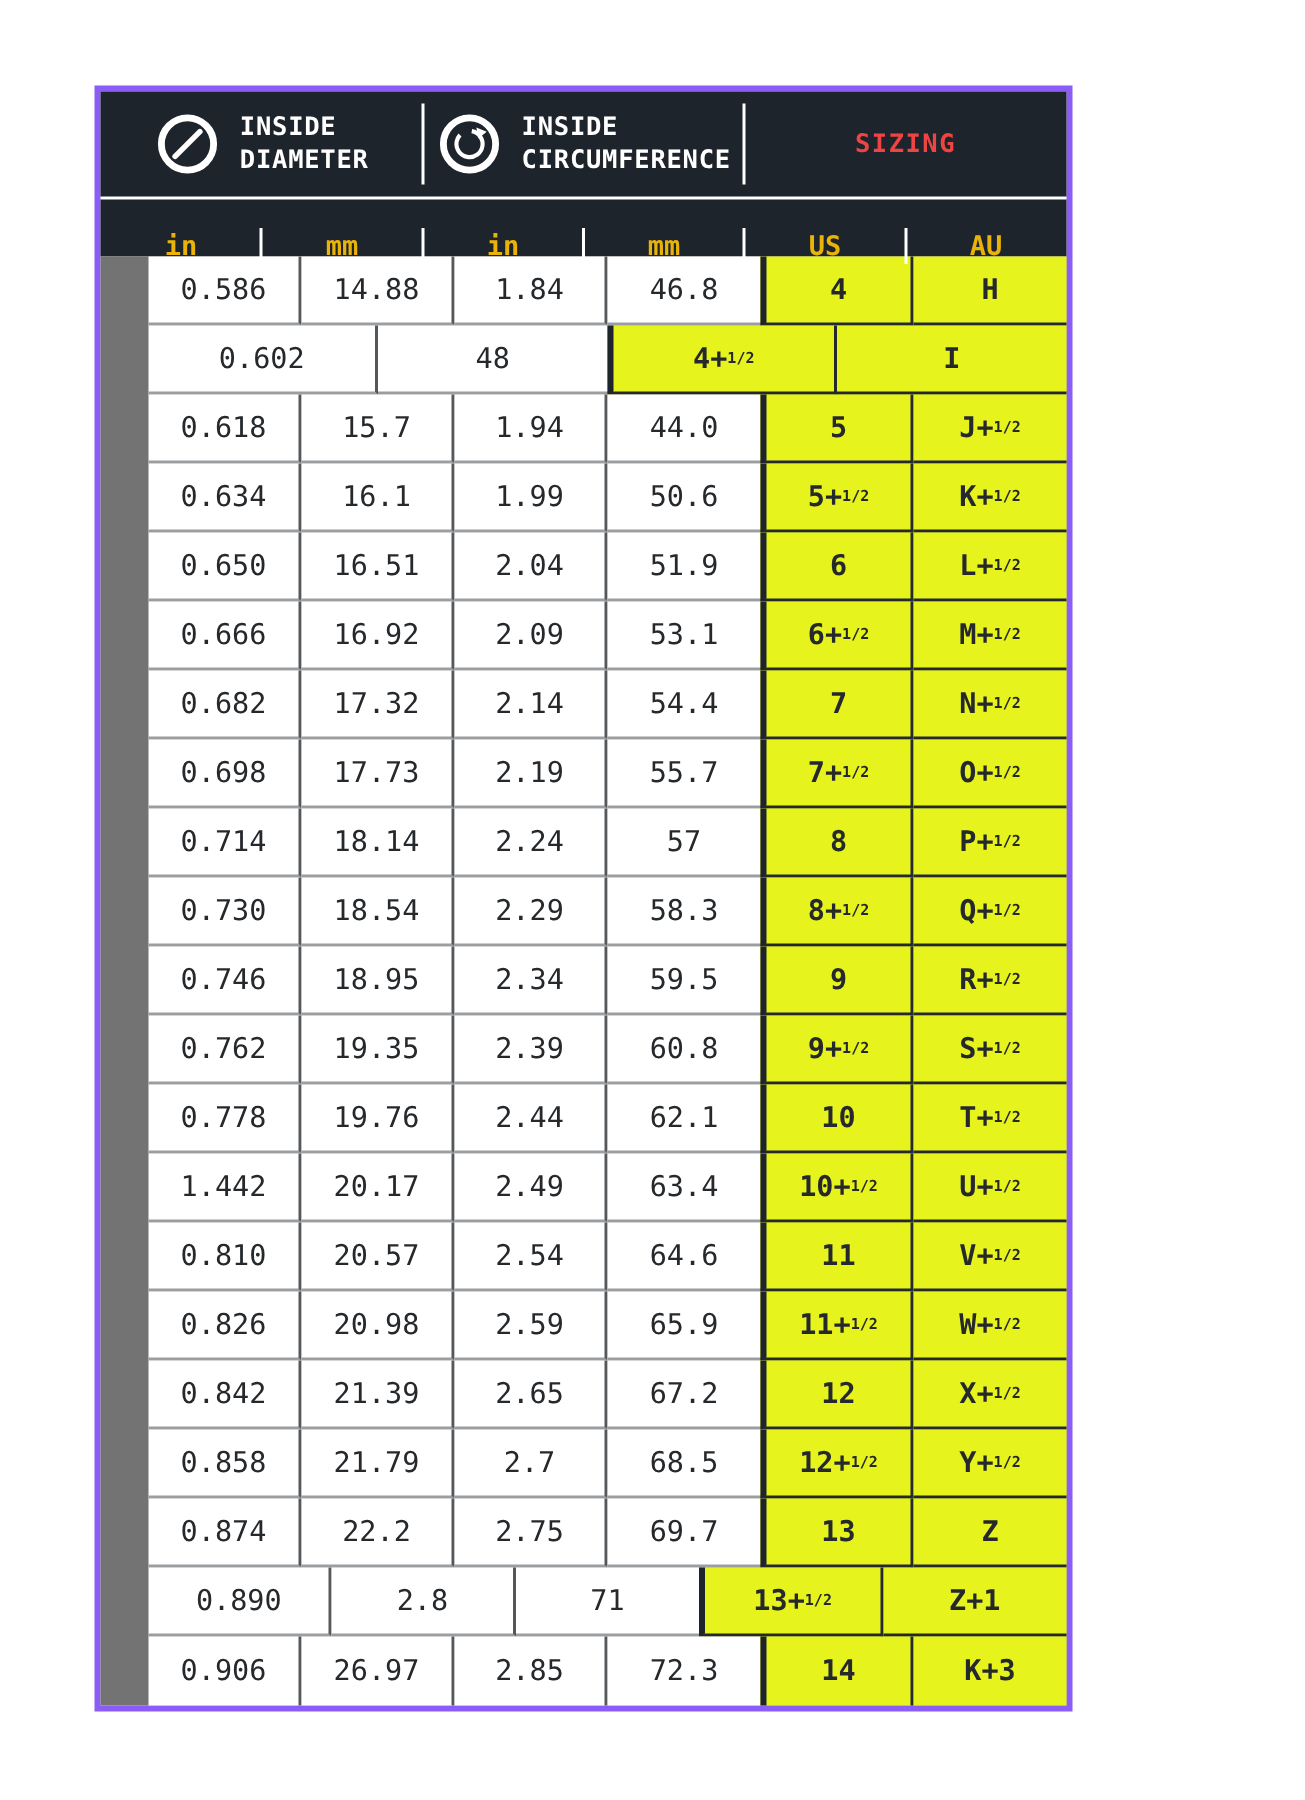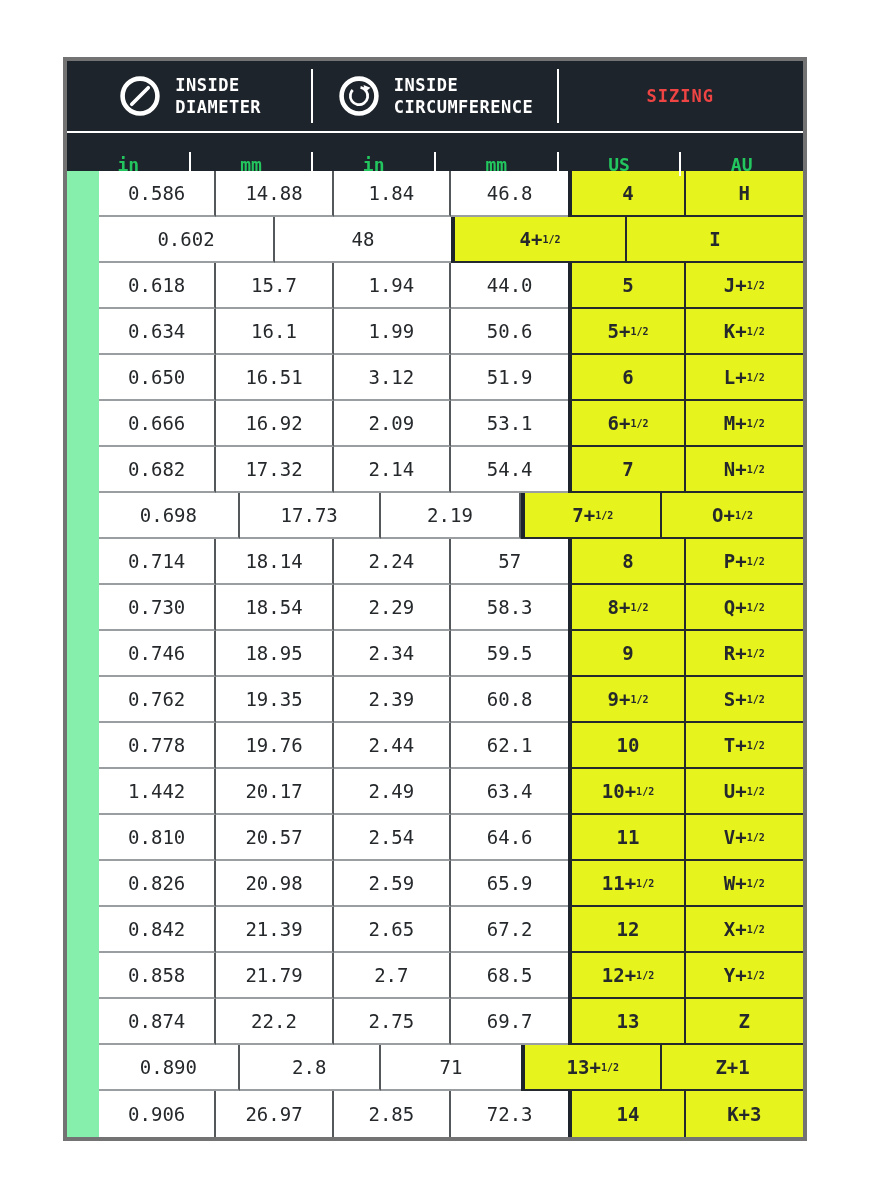--- a/index.html
+++ b/index.html
@@ -4,23 +4,23 @@
 <style>
   html, body { margin: 0; padding: 0; }
   body {
     width: 870px;
     height: 1200px;
     background: #ffffff;
     font-family: "DejaVu Sans Mono", "Liberation Mono", monospace;
   }
   .sizing-table {
     box-sizing: border-box;
-    width: 744px;
+    width: 652px;
     margin: 57px auto 0 63px;
-    border: 4px solid #737373;
+    border: 4px solid #8b5cf6;
     background: #ffffff;
   }
   
   .header-top {
     position: relative;
     height: 70px;
     background: #1e242b;
     display: flex;
     align-items: center;
   }
@@ -66,37 +66,37 @@
     height: 38px;
     background: #1e242b;
     display: flex;
   }
   .subcell {
     position: relative;
     flex: 1 1 16.666%;
     display: flex;
     align-items: center;
     justify-content: center;
-    color: #22c55e;
+    color: #eab308;
     font-size: 18px;
     font-weight: 700;
     margin-top: 24px;
   }
   .subcell:not(:last-child)::after {
     content: '';
     position: absolute;
     right: -1px;
     top: 50%;
     transform: translateY(-50%);
     width: 2px;
     height: 24px;
     background: #ffffff;
   }
   
-  .tbody { background: #86efac; padding-left: 32px; }
+  .tbody { background: #737373; padding-left: 32px; }
   .row { display: flex; }
   .cell {
     box-sizing: border-box;
     flex: 1 1 16.666%;
     height: 46px;
     display: flex;
     align-items: center;
     justify-content: center;
     font-size: 19px;
     color: #26292c;
@@ -207,21 +207,21 @@
           <span class="frac">1/2</span>
         </div>
         <div class="cell yellow col5">
           <span>K+</span>
           <span class="frac">1/2</span>
         </div>
       </div>
       <div class="row">
         <div class="cell white col0">0.650</div>
         <div class="cell white col1">16.51</div>
-        <div class="cell white col2">3.12</div>
+        <div class="cell white col2">2.04</div>
         <div class="cell white col3">51.9</div>
         <div class="cell yellow col4">6</div>
         <div class="cell yellow col5">
           <span>L+</span>
           <span class="frac">1/2</span>
         </div>
       </div>
       <div class="row">
         <div class="cell white col0">0.666</div>
         <div class="cell white col1">16.92</div>
@@ -244,20 +244,21 @@
         <div class="cell yellow col4">7</div>
         <div class="cell yellow col5">
           <span>N+</span>
           <span class="frac">1/2</span>
         </div>
       </div>
       <div class="row">
         <div class="cell white col0">0.698</div>
         <div class="cell white col1">17.73</div>
         <div class="cell white col2">2.19</div>
+        <div class="cell white col3">55.7</div>
         <div class="cell yellow col4">
           <span>7+</span>
           <span class="frac">1/2</span>
         </div>
         <div class="cell yellow col5">
           <span>O+</span>
           <span class="frac">1/2</span>
         </div>
       </div>
       <div class="row">

